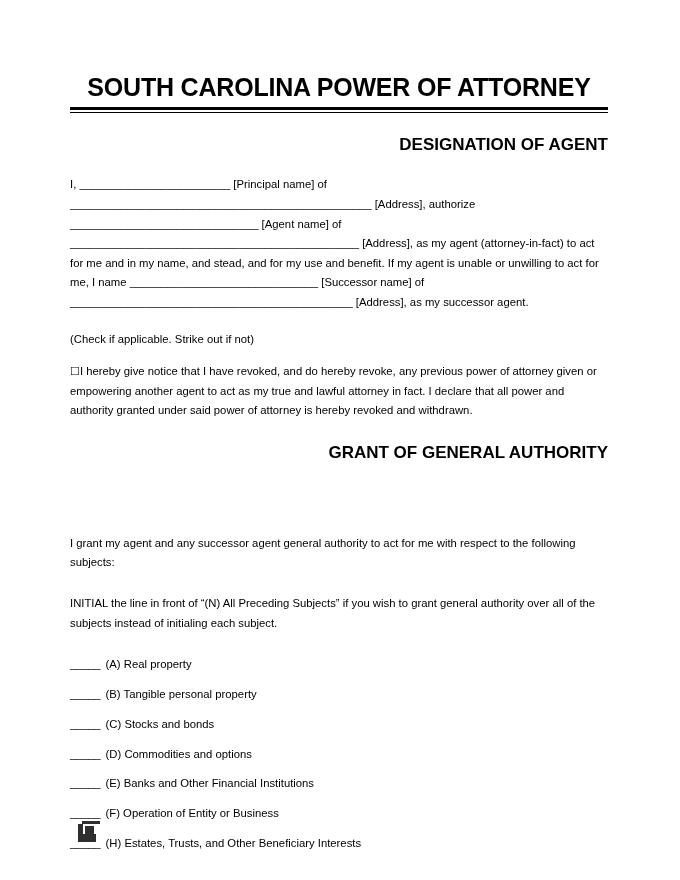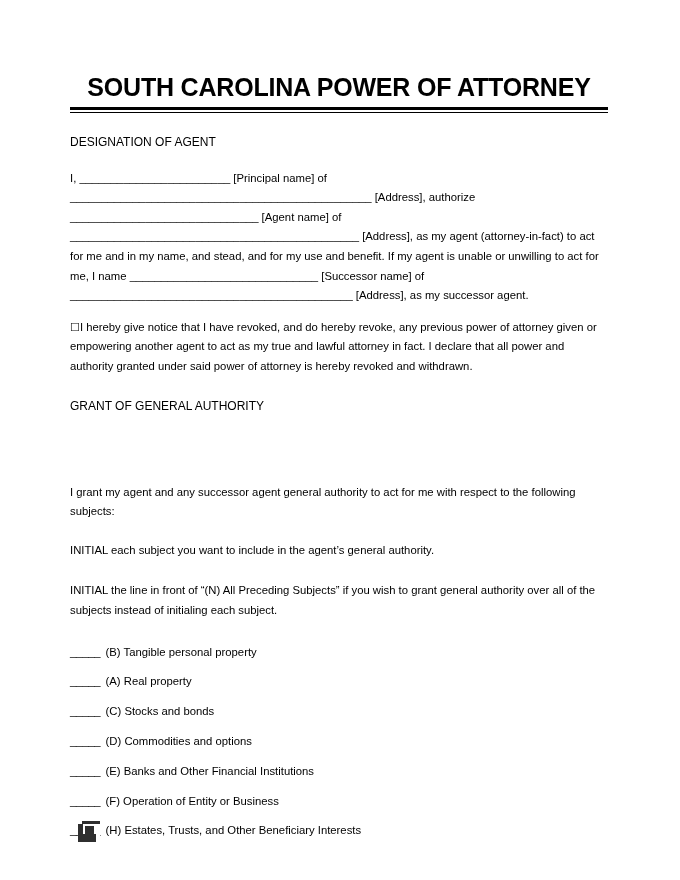--- a/index.html
+++ b/index.html
@@ -55,23 +55,23 @@
     height: 2px;
     background: #ffffff;
   }
   .title-rule .rule-thin {
     height: 1.4px;
     background: #000000;
   }
 
   
   .section-heading {
-    text-align: left;
-    font-weight: normal;
-    font-size: 12px;
+    text-align: right;
+    font-weight: bold;
+    font-size: 17px;
     line-height: 1.35;
   }
   .heading-designation { margin-top: 21px; }
   .heading-grant { margin-top: 21px; }
 
   
   .body-text {
     font-size: 11.3px;
     line-height: 19.6px;
     text-align: left;
@@ -170,34 +170,34 @@
     <div class="title-rule">
       <div class="rule-thick"></div>
       <div class="rule-gap"></div>
       <div class="rule-thin"></div>
     </div>
 
     <div class="section-heading heading-designation">DESIGNATION OF AGENT</div>
 
     <p class="body-text para-fill">I, ________________________ [Principal name] of ________________________________________________ [Address], authorize ______________________________ [Agent name] of ______________________________________________ [Address], as my agent (attorney-in-fact) to act for me and in my name, and stead, and for my use and benefit. If my agent is unable or unwilling to act for me, I name ______________________________ [Successor name] of _____________________________________________ [Address], as my successor agent.</p>
 
+    <p class="body-text para-check-note">(Check if applicable. Strike out if not)</p>
 
     <p class="body-text para-revoke"><span class="checkbox-glyph">☐</span><span>I hereby give notice that I have revoked, and do hereby revoke, any previous power of attorney given or empowering another agent to act as my true and lawful attorney in fact. I declare that all power and authority granted under said power of attorney is hereby revoked and withdrawn.</span></p>
 
     <div class="section-heading heading-grant">GRANT OF GENERAL AUTHORITY</div>
 
     <p class="body-text para-grant-intro">I grant my agent and any successor agent general authority to act for me with respect to the following subjects:</p>
 
-    <p class="body-text para-initial-each">INITIAL each subject you want to include in the agent’s general authority.</p>
 
     <p class="body-text para-initial-line">INITIAL the line in front of “(N) All Preceding Subjects” if you wish to grant general authority over all of the subjects instead of initialing each subject.</p>
 
     <ul class="subject-list" id="subject-list">
+        <li class="subject-item"><span class="line-blank">_____</span><span class="subject-label"> (A) Real property</span></li>
         <li class="subject-item"><span class="line-blank">_____</span><span class="subject-label"> (B) Tangible personal property</span></li>
-        <li class="subject-item"><span class="line-blank">_____</span><span class="subject-label"> (A) Real property</span></li>
         <li class="subject-item"><span class="line-blank">_____</span><span class="subject-label"> (C) Stocks and bonds</span></li>
         <li class="subject-item"><span class="line-blank">_____</span><span class="subject-label"> (D) Commodities and options</span></li>
         <li class="subject-item"><span class="line-blank">_____</span><span class="subject-label"> (E) Banks and Other Financial Institutions</span></li>
         <li class="subject-item"><span class="line-blank">_____</span><span class="subject-label"> (F) Operation of Entity or Business</span></li>
         <li class="subject-item"><span class="line-blank">_____</span><span class="subject-label"> (H) Estates, Trusts, and Other Beneficiary Interests</span></li>
       </ul>
 
   </div>
 
   <div class="logo-mark">

